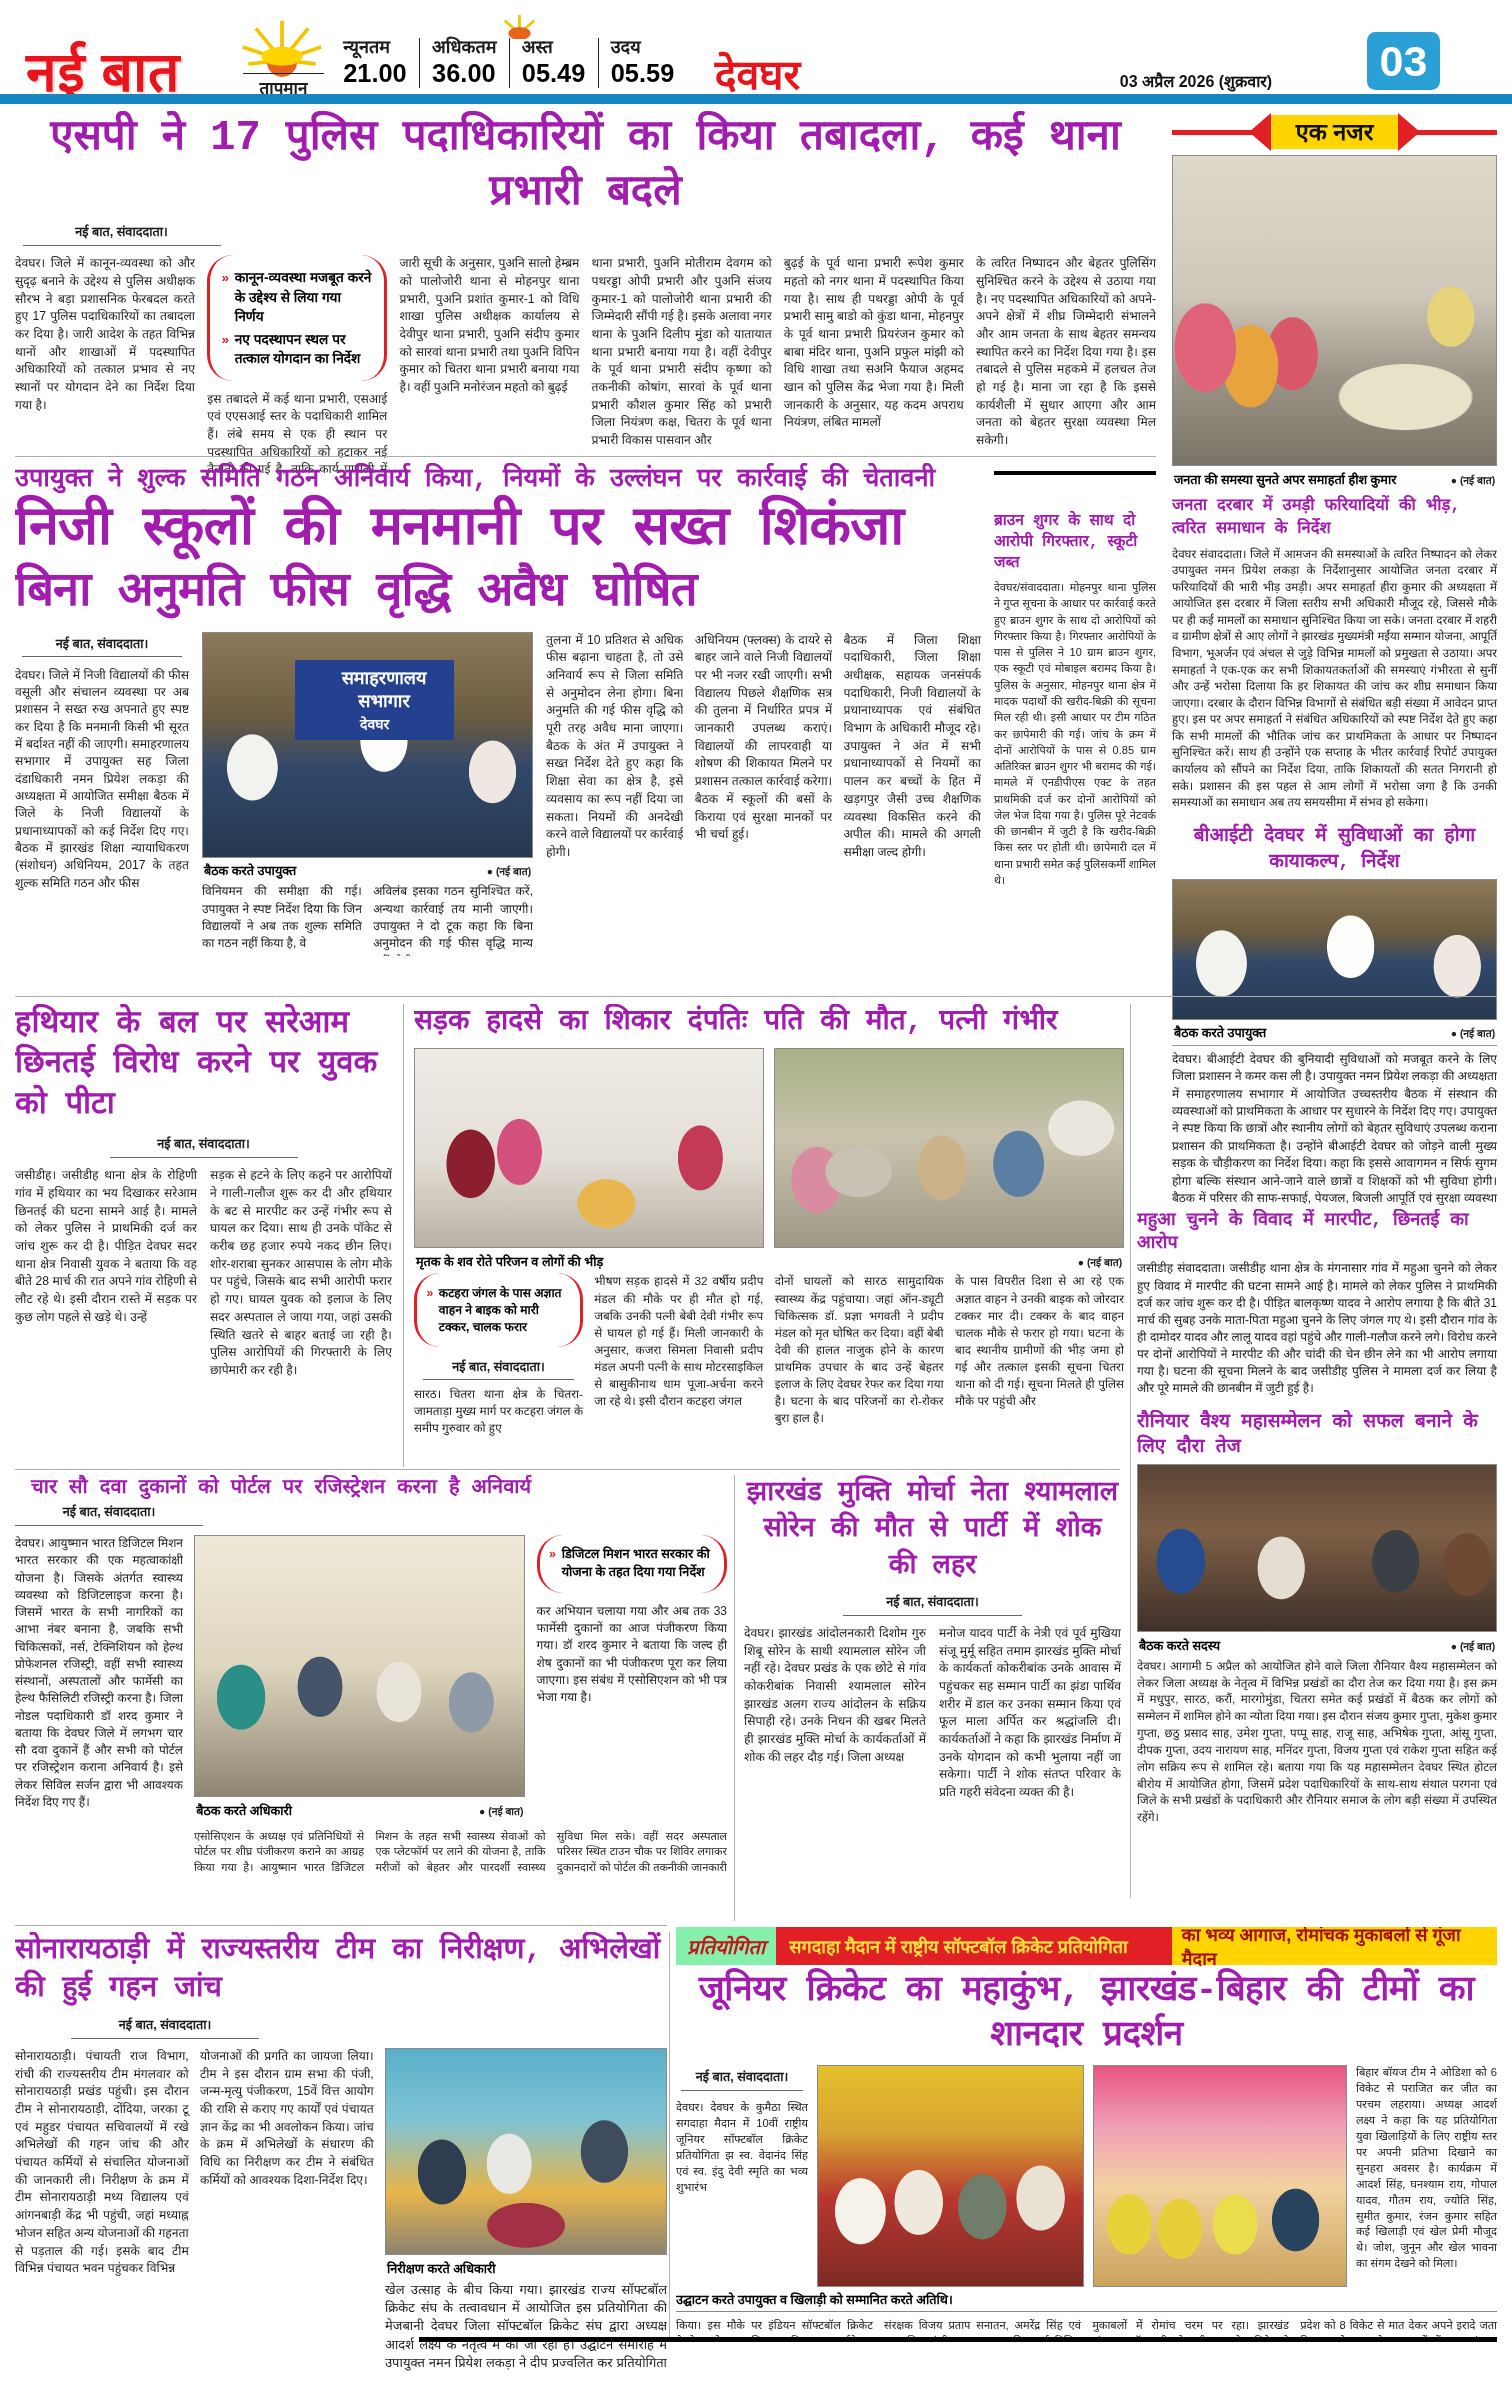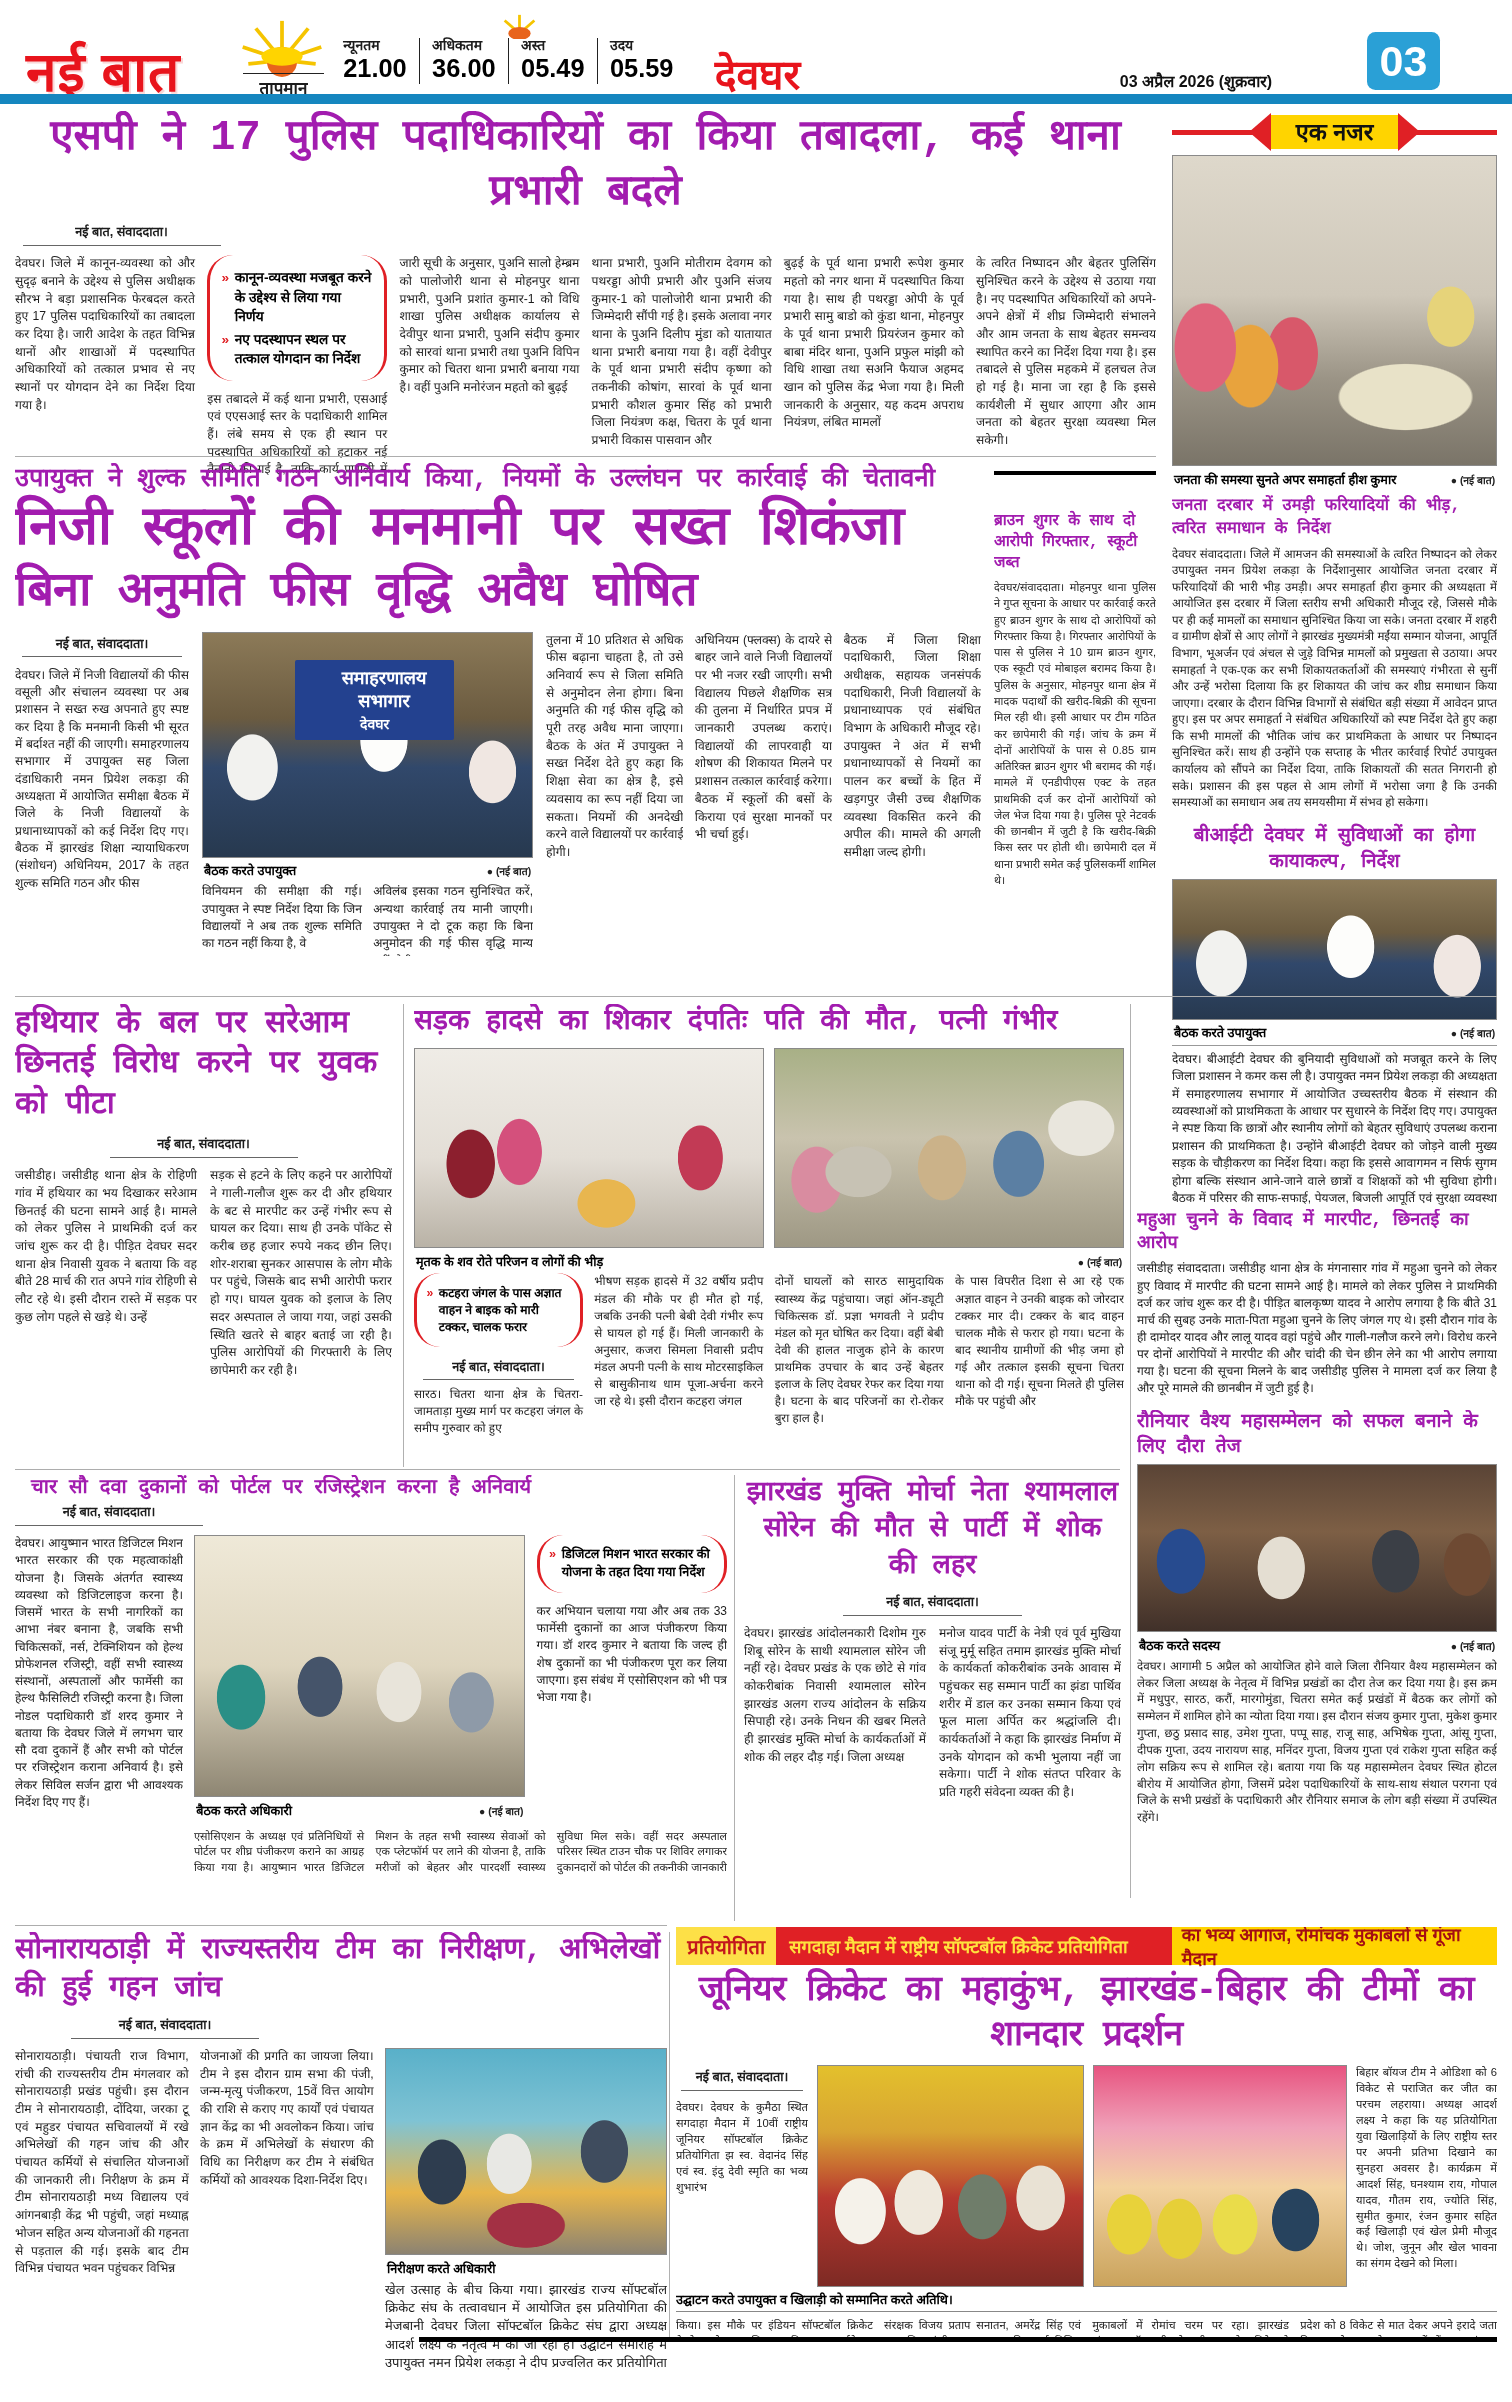--- a/index.html
+++ b/index.html
@@ -10,21 +10,21 @@
   .hl{font-weight:bold;color:#a21caf;font-family:Liberation Mono, monospace;}
   .ovh{overflow:hidden;}
 
   
   .logo{font-size:55px;font-weight:bold;color:#e8141c;letter-spacing:0.9px;
         text-shadow:1.9px 1.9px 0 #f9d8d8, -0.9px -0.9px 0 #fff;}
   .temp-label{font-size:17px;font-weight:bold;border-top:1.9px solid #222;padding-top:1.9px;}
   .weather{display:flex;align-items:flex-start;}
   .weather .wi{padding:0 12.2px;text-align:left;}
   .weather .wi + .wi{border-left:1.9px solid #222;}
-  .weather .wl{font-size:14px;font-weight:bold;line-height:1.1;}
+  .weather .wl{font-size:18px;font-weight:bold;line-height:1.1;}
   .weather .wv{font-size:25.4px;font-weight:bold;line-height:1.2;color:#000;}
   .city{font-size:41px;font-weight:bold;color:#e8141c;text-align:center;}
   .date{font-size:16px;font-weight:bold;color:#111;}
   .pagenum{background:#2aa0d6;border-radius:8.5px;color:#fff;font-size:43px;font-weight:bold;
            display:flex;align-items:center;justify-content:center;}
   .bluebar{background:#1586bf;}
 
   
   .byline{font-size:12.7px;font-weight:bold;text-align:center;border-bottom:0.9px solid #666;
           padding-bottom:4.7px;margin:1.9px auto 9.4px auto;}
@@ -106,22 +106,22 @@
     radial-gradient(38px 51px at 56% 72%, #eadc4a 0 58%, transparent 60%),
     radial-gradient(40px 53px at 80% 70%, #27435e 0 58%, transparent 60%),
     linear-gradient(180deg,#e75480 0%,#f0a0b8 28%,#f3d2a0 55%,#caa35c 100%);}
   .banner{position:absolute;left:28%;top:12%;width:46%;background:#23418f;color:#fff;
           text-align:center;padding:7.5px 3.8px;border-radius:1.9px;}
   .banner .b1{font-size:18px;font-weight:bold;line-height:1.3;margin-left:19px;}
   .banner .b2{font-size:14px;font-weight:bold;}
 
   
   .strip{display:flex;height:38px;align-items:stretch;font-weight:bold;}
-  .strip .tag{background:#fde047;color:#c3161c;font-size:20px;display:flex;align-items:center;
-              justify-content:center;padding:0 11.3px;}
+  .strip .tag{background:#86efac;color:#c3161c;font-size:20px;display:flex;align-items:center;
+              justify-content:center;padding:0 11.3px;font-style:italic;}
   .strip .sred{background:#e02025;color:#ffe23d;font-size:18px;display:flex;align-items:center;
                padding:0 13px;flex:1.15;}
   .strip .syel{background:#ffd400;color:#a50d12;font-size:18px;display:flex;align-items:center;
                padding:0 9.4px;flex:0.95;}
 </style>
 </head>
 <body>
 
 <div class="page">
 

